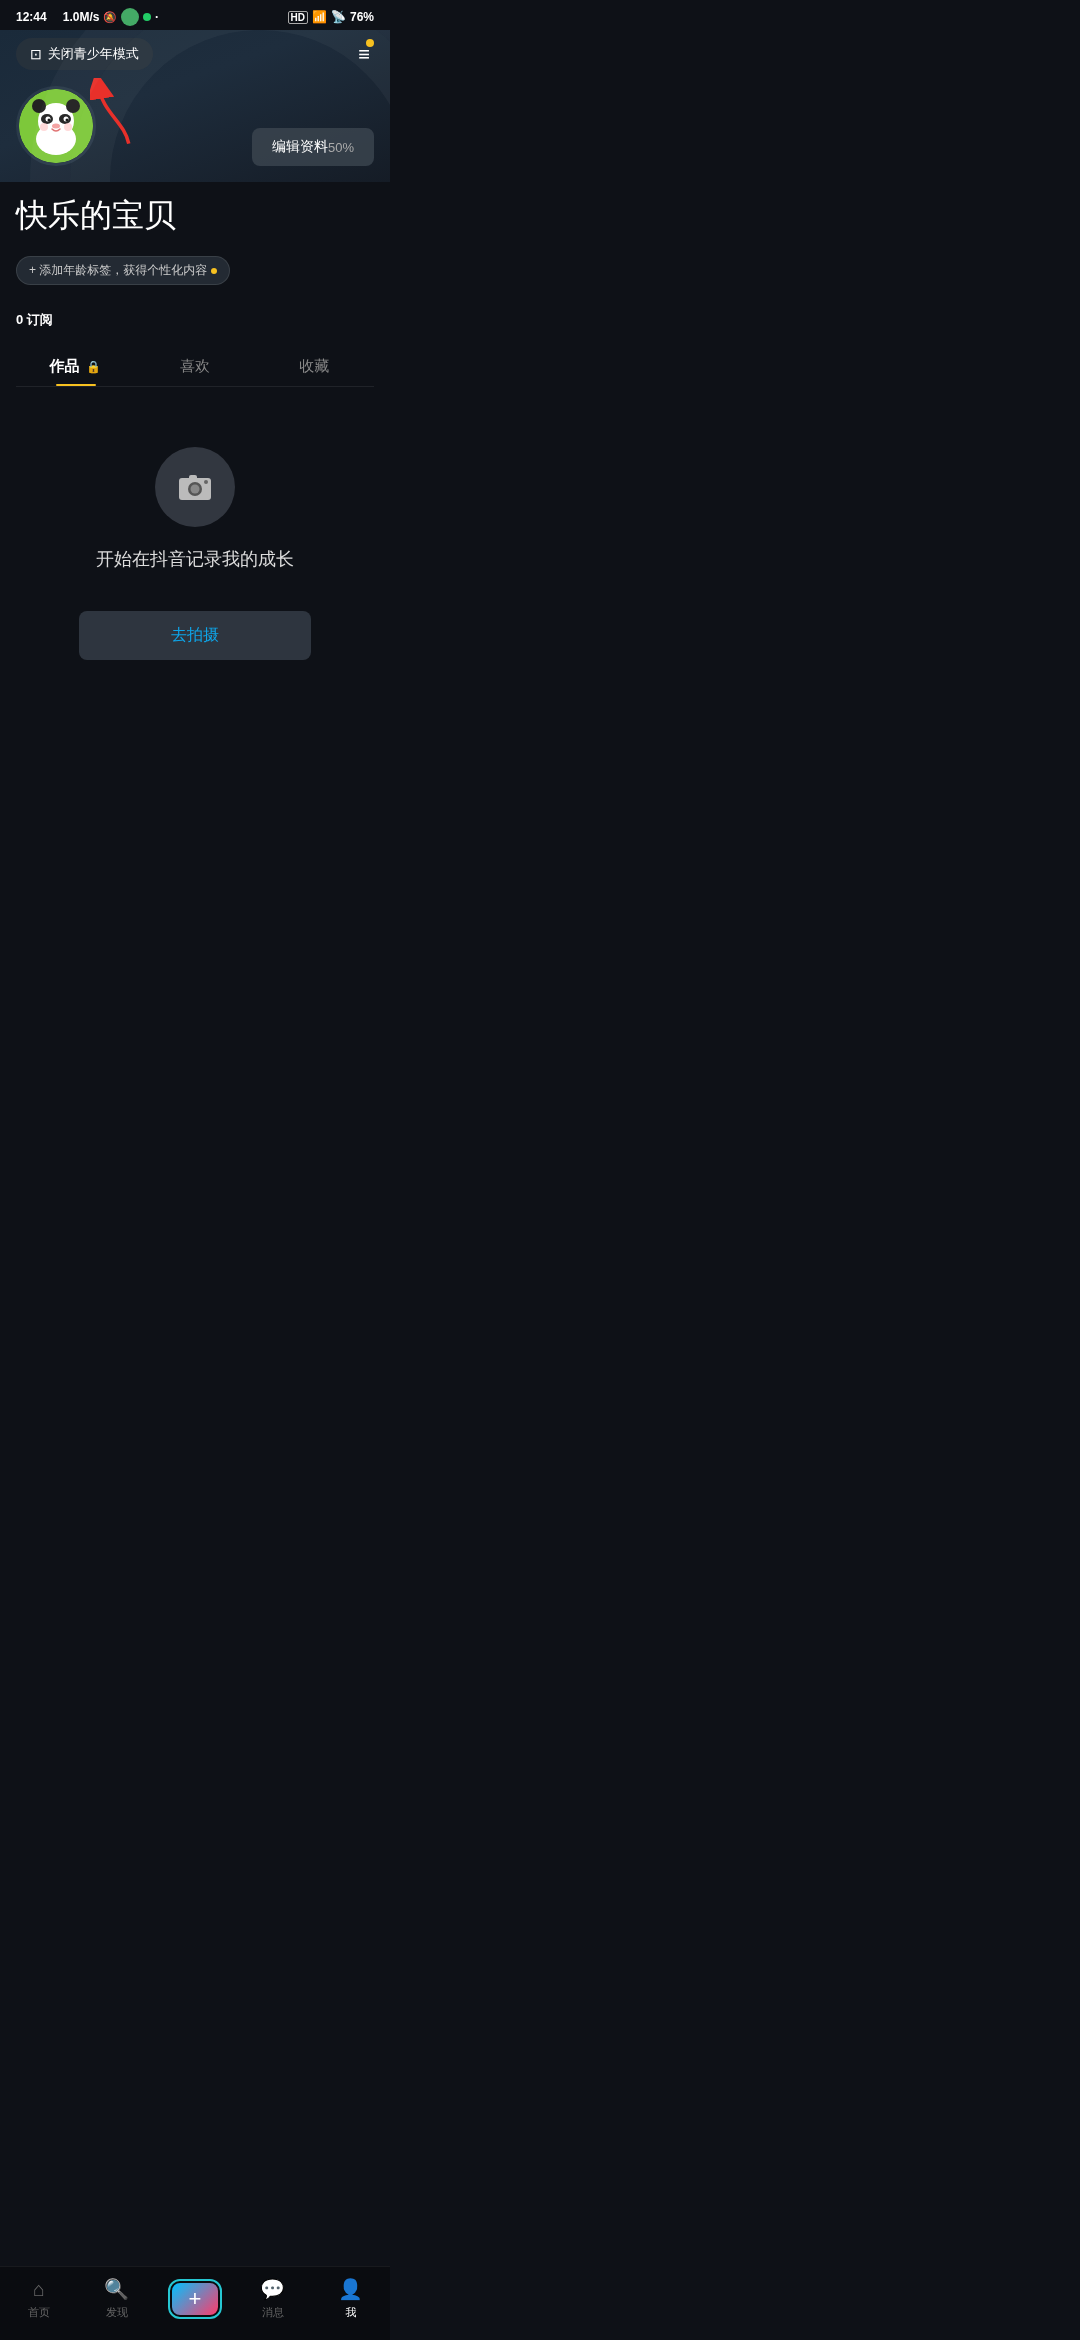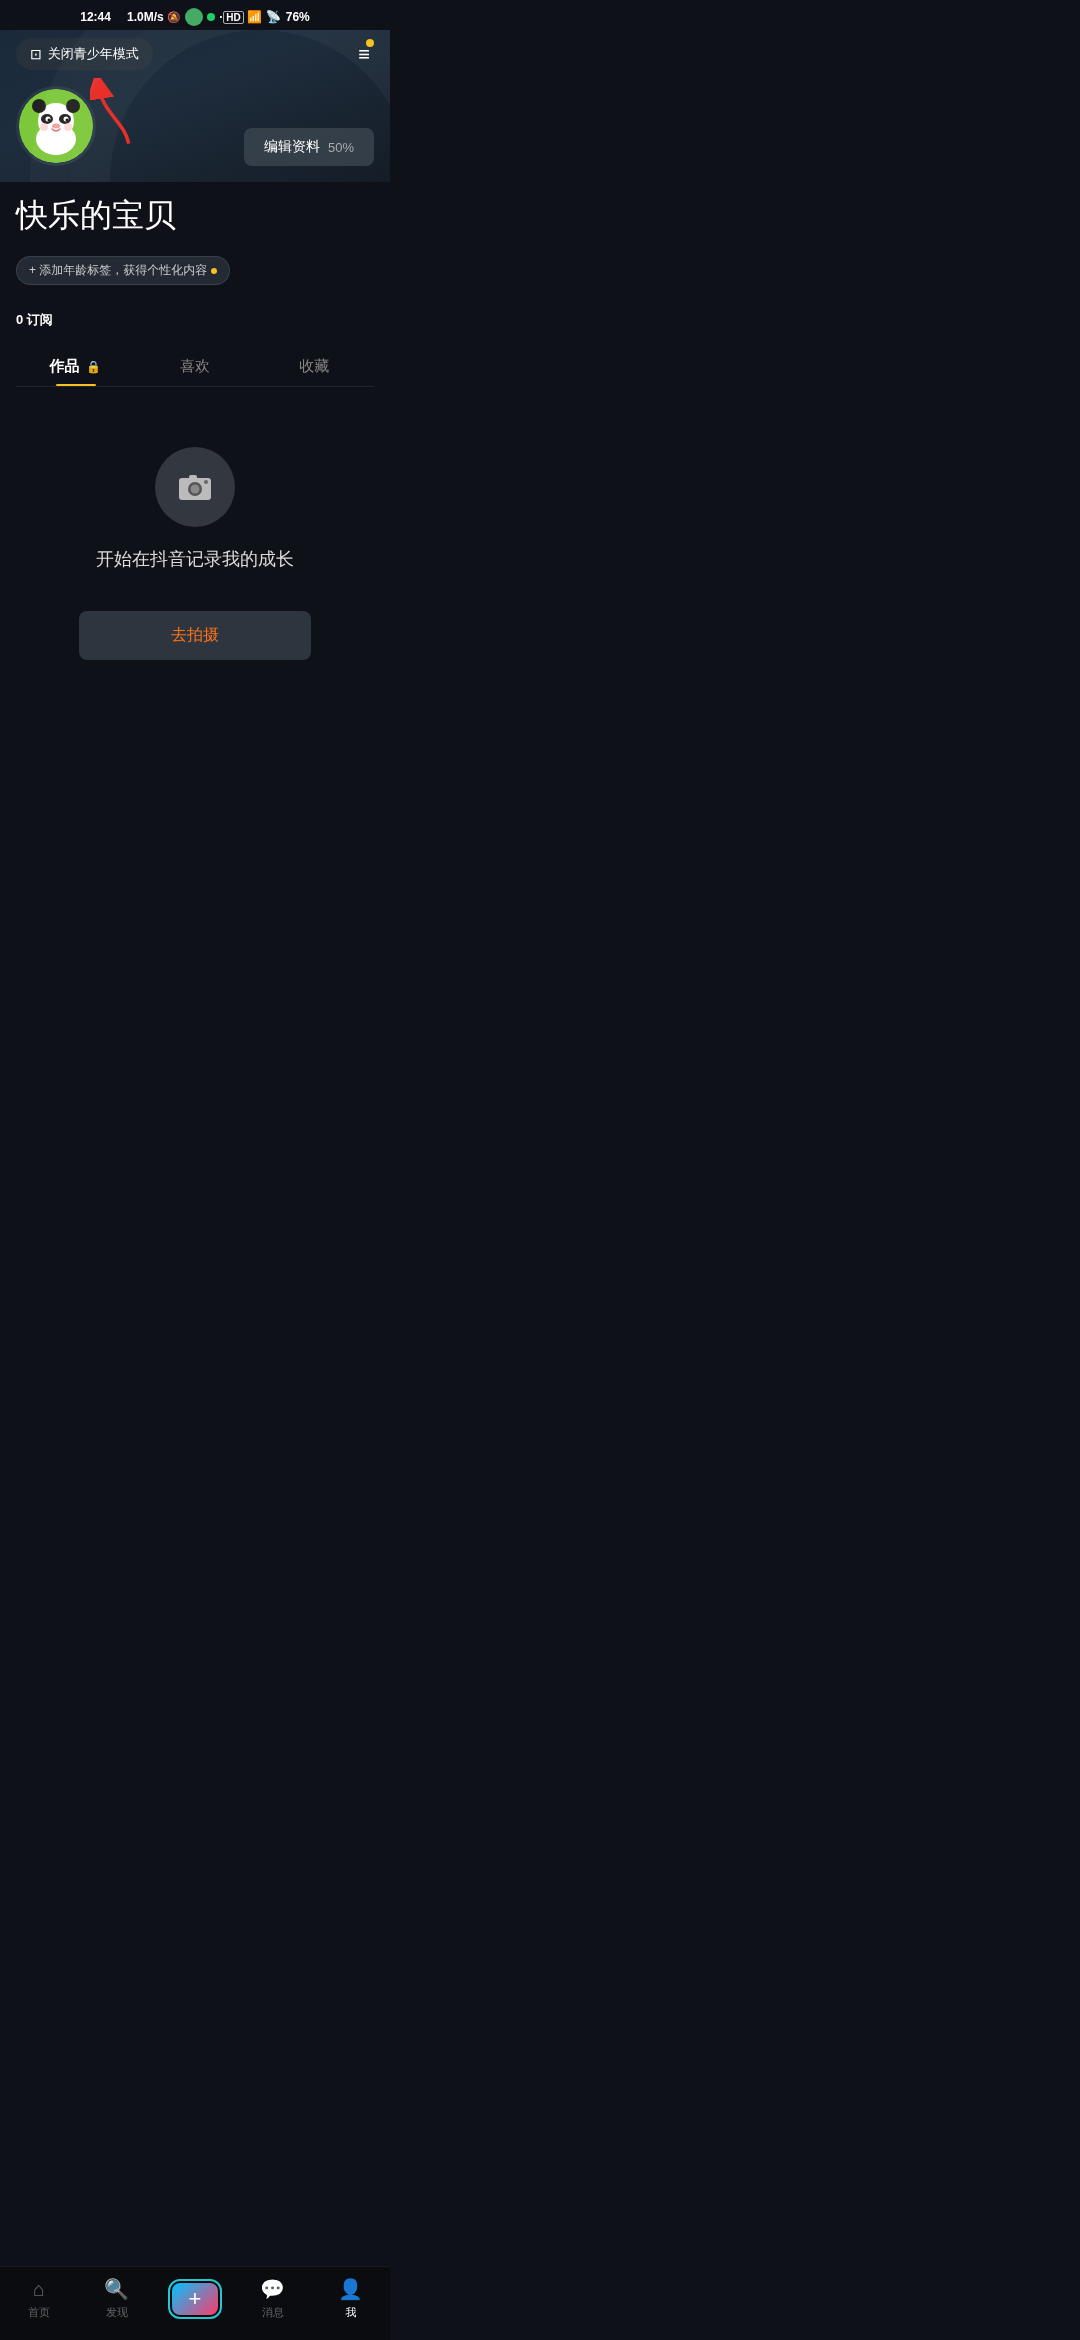--- a/index.html
+++ b/index.html
@@ -10,21 +10,21 @@
       background: #0e1117;
       font-family: -apple-system, 'PingFang SC', 'Microsoft YaHei', sans-serif;
       color: #fff;
       overflow-x: hidden;
       position: relative;
     }
 
     
     .status-bar {
       display: flex;
-      justify-content: center;
+      justify-content: space-between;
       align-items: center;
       padding: 8px 16px 4px;
       font-size: 12px;
       font-weight: 600;
       color: #fff;
       background: #0e1117;
     }
     .status-left { display: flex; align-items: center; gap: 4px; }
     .status-right { display: flex; align-items: center; gap: 4px; }
 
@@ -137,21 +137,20 @@
     .edit-profile-btn {
       background: rgba(60,70,80,0.8);
       border: none;
       border-radius: 8px;
       padding: 10px 20px;
       color: #fff;
       font-size: 14px;
       cursor: pointer;
       display: flex;
       align-items: center;
-      gap: 8px;
     }
     .progress-text {
       color: #aaa;
       font-size: 13px;
     }
 
     
     .profile-info {
       background: #0e1117;
       padding: 12px 16px 0;
@@ -250,21 +249,21 @@
       font-size: 18px;
       color: #ddd;
       font-weight: 500;
       margin-bottom: 40px;
     }
     .shoot-btn {
       background: rgba(50,58,68,0.9);
       border: none;
       border-radius: 8px;
       padding: 14px 92px;
-      color: #f97316;
+      color: #0ea5e9;
       font-size: 16px;
       cursor: pointer;
     }
 
     
     .bottom-nav {
       position: fixed;
       bottom: 0;
       left: 0;
       width: 390px;

